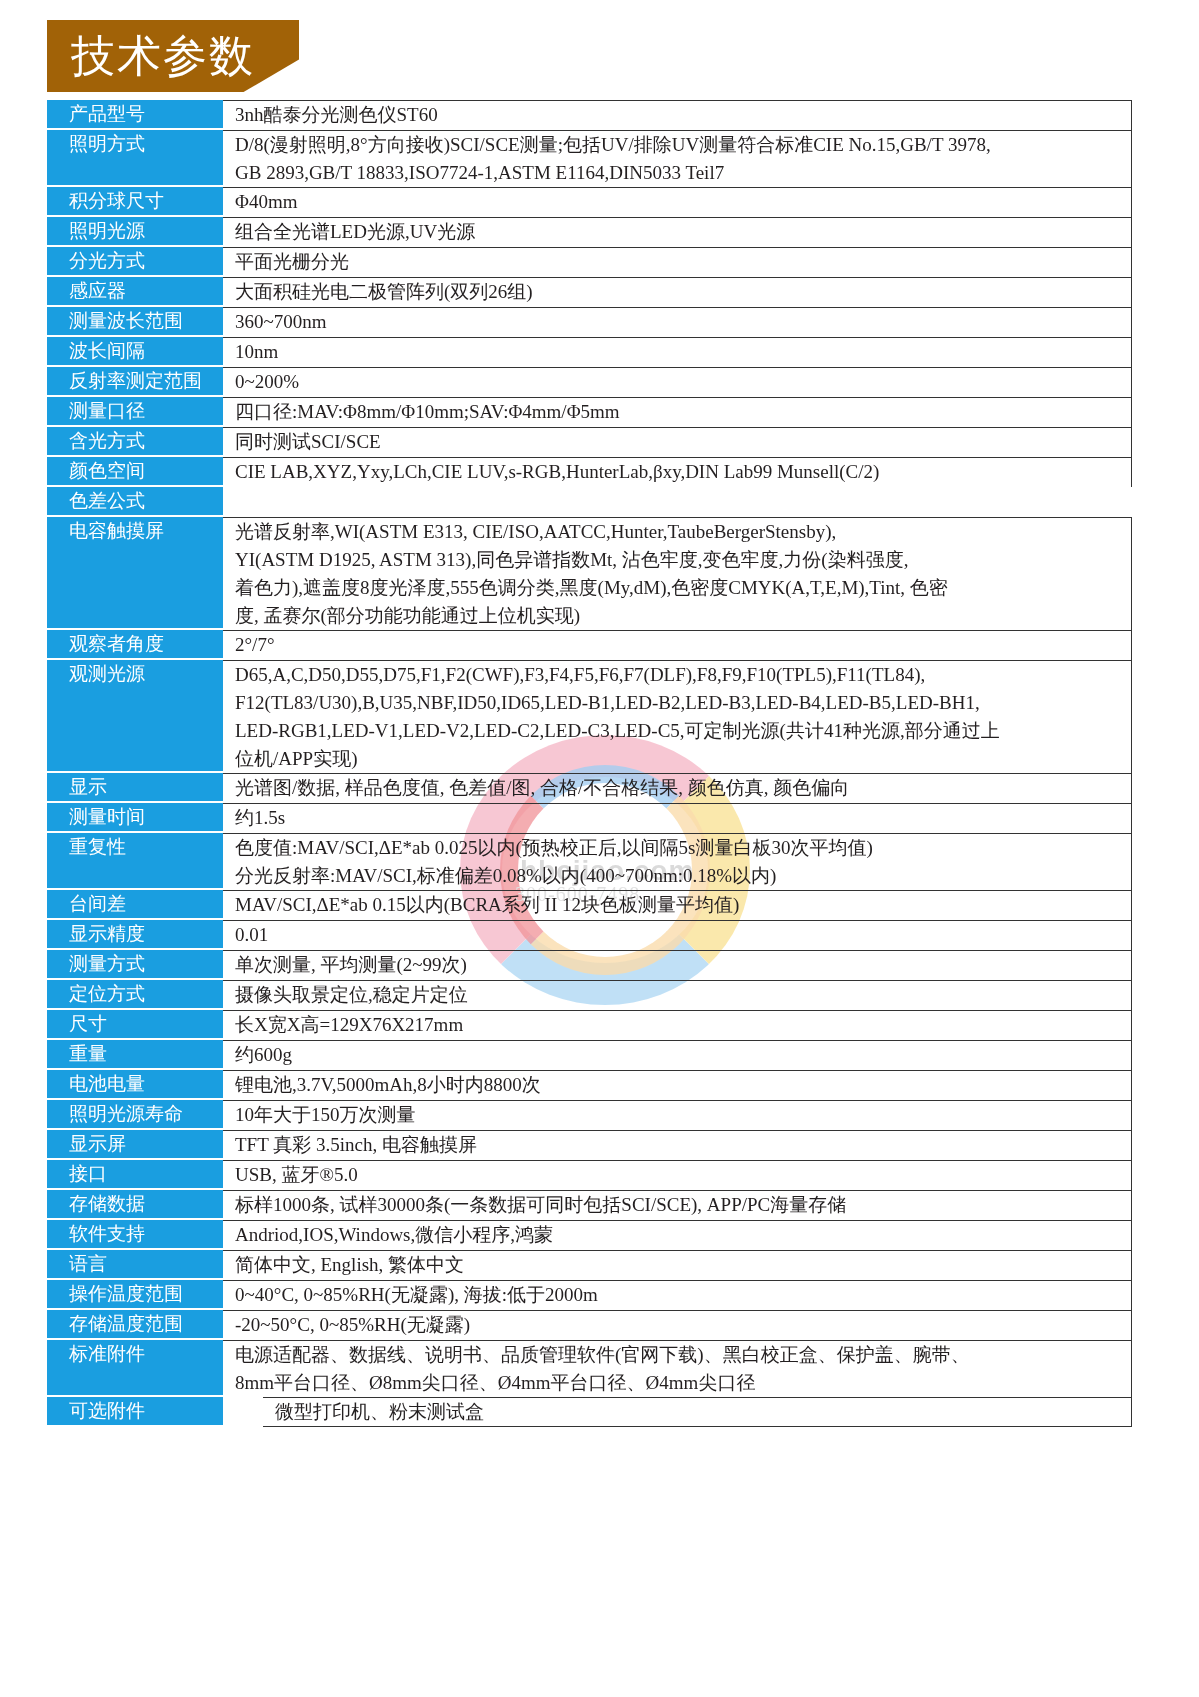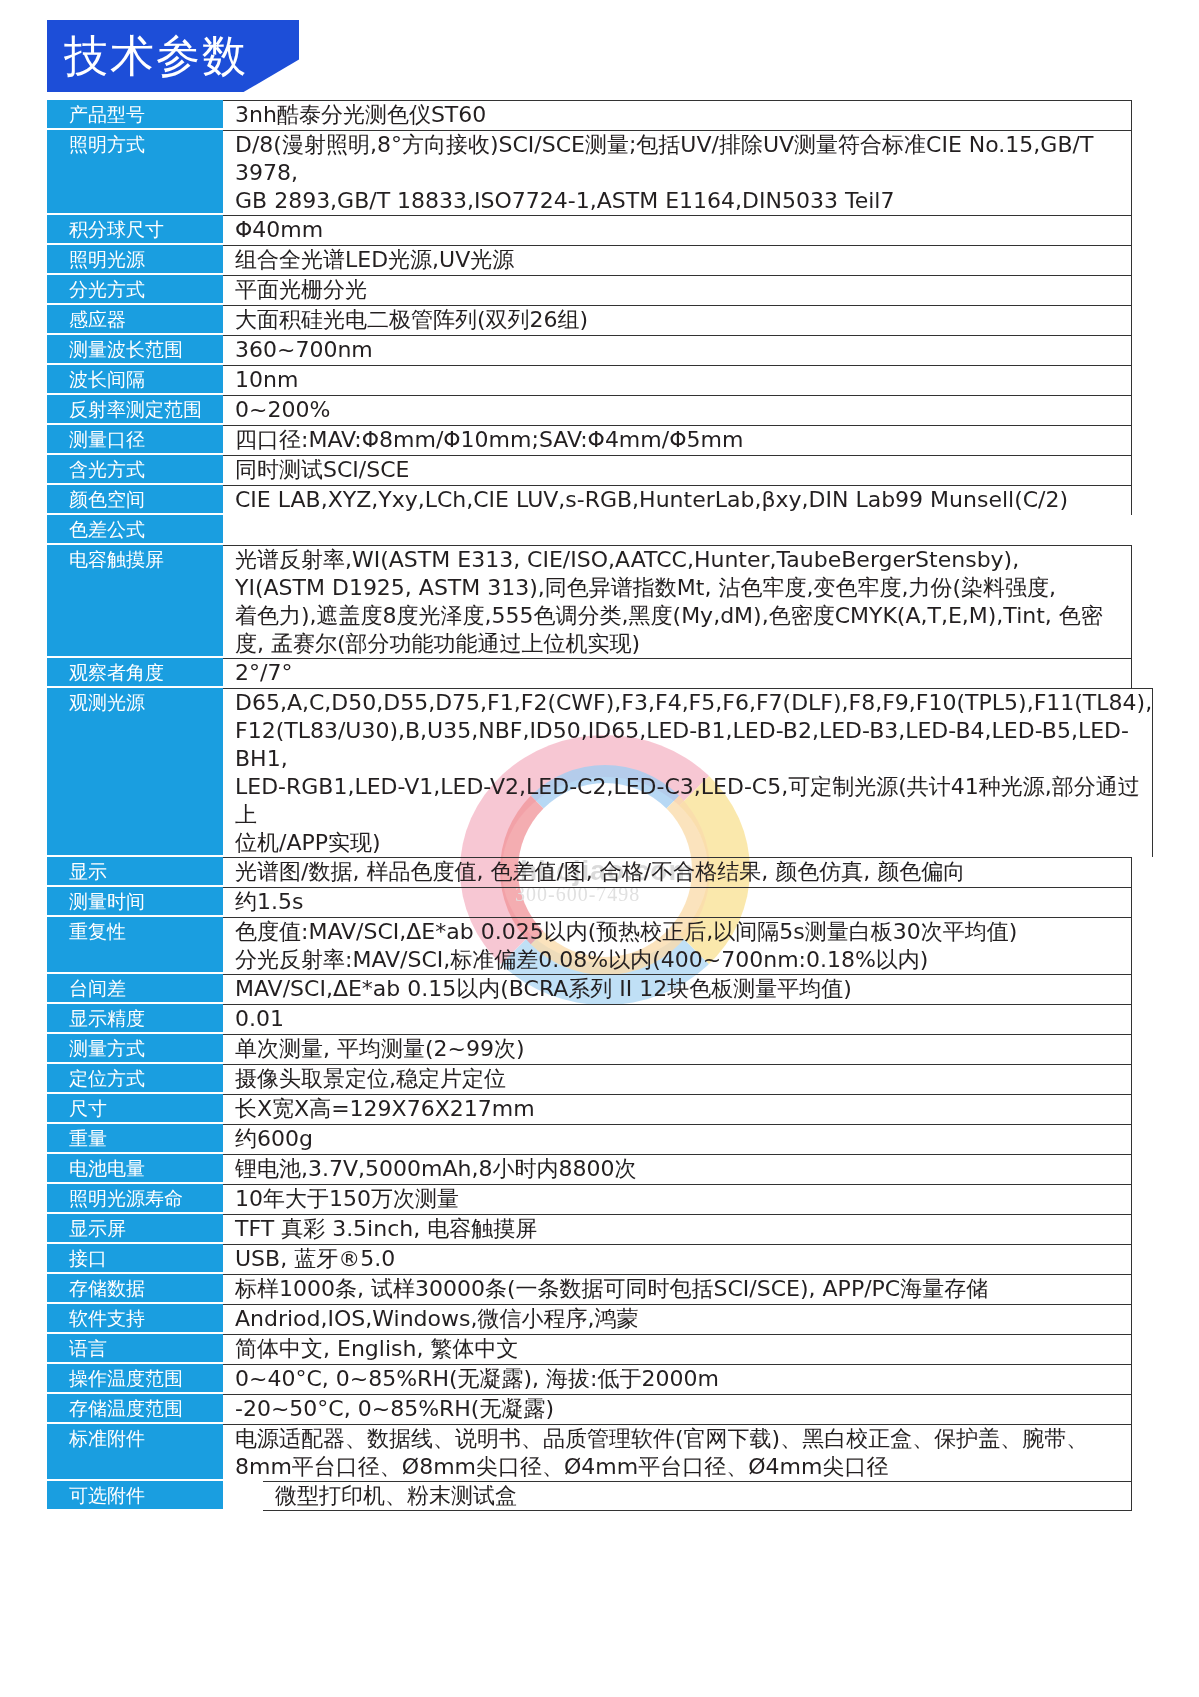--- a/index.html
+++ b/index.html
@@ -14,54 +14,55 @@
       overflow: hidden;
       font-family: "DejaVu Sans", "Liberation Sans", sans-serif;
       color: #231f20;
     }
     .title-banner {
       position: absolute;
       left: 47px;
       top: 20px;
       width: 252px;
       height: 72px;
-      background: #1d4ed8;
+      background: #a16207;
       clip-path: polygon(0 0, 100% 0, 100% 55%, 78% 100%, 0 100%);
       color: #ffffff;
       font-size: 44px;
       line-height: 72px;
-      padding-left: 17px;
+      padding-left: 24px;
       box-sizing: border-box;
       letter-spacing: 2px;
     }
     .spec-table {
       position: absolute;
       left: 47px;
       top: 100px;
       width: 1085px;
       border-collapse: collapse;
+      font-family: Liberation Serif, serif;
     }
     .spec-row {
       display: flex;
       align-items: stretch;
     }
     .spec-label {
       width: 176px;
       flex: 0 0 176px;
       background: #1a9ee0;
       color: #ffffff;
       font-size: 19px;
       line-height: 28px;
       padding-left: 22px;
       box-sizing: border-box;
       border-bottom: 2px solid #ffffff;
     }
     .spec-value {
       flex: 1 1 auto;
-      font-size: 22px;
+      font-size: 19px;
       line-height: 28px;
       padding-left: 12px;
       box-sizing: border-box;
       border-top: 1.5px solid #333;
       border-right: 1.5px solid #333;
       white-space: pre-line;
       color: #231f20;
       background: transparent;
     }
     .spec-row:last-child .spec-value {

